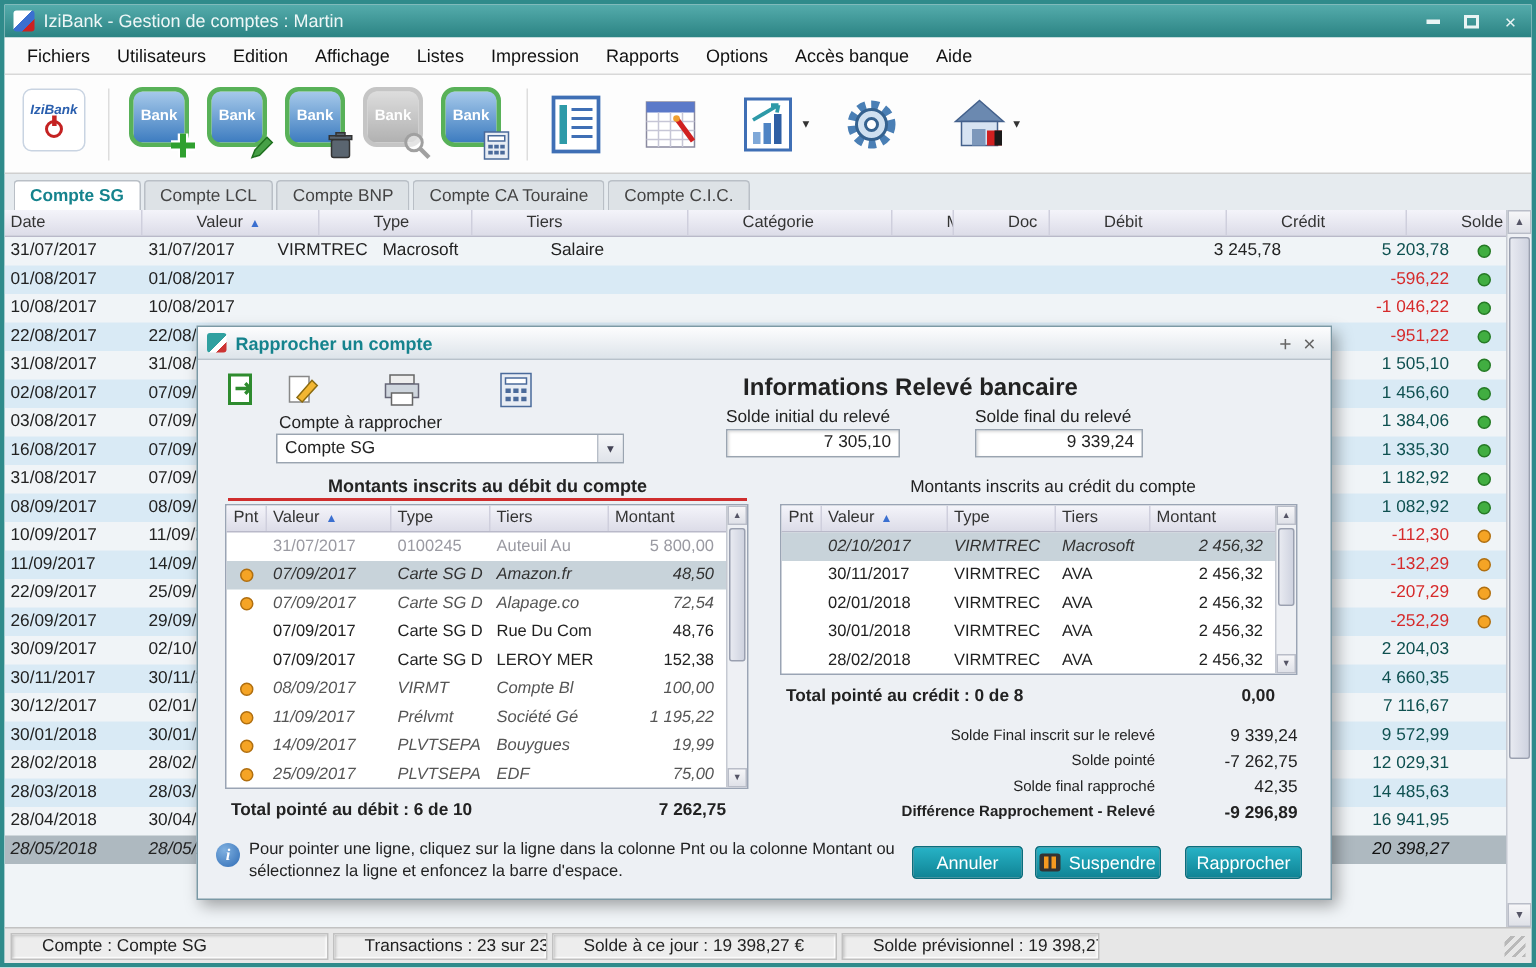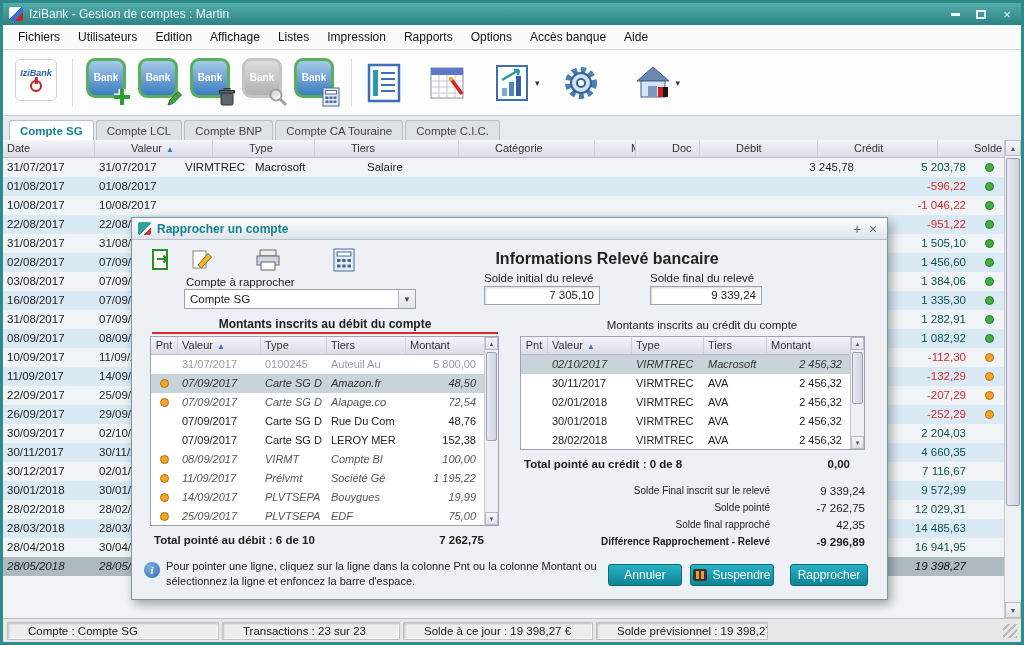--- a/index.html
+++ b/index.html
@@ -430,21 +430,21 @@
           <div class="trow tgrid green">
             <span class="td">31/08/2017</span>
             <span class="td">07/09/2017</span>
             <span class="td"></span>
             <span class="td"></span>
             <span class="td"></span>
             <span class="td"></span>
             <span class="td"></span>
             <span class="td num"></span>
             <span class="td num"></span>
-            <span class="td num c-solde">1 282,91</span>
+            <span class="td num c-solde">1 182,92</span>
             <span class="c-pnt">
               <span class="dot"></span>
             </span>
           </div>
 
           <div class="trow tgrid green">
             <span class="td">08/09/2017</span>
             <span class="td">08/09/2017</span>
             <span class="td"></span>
             <span class="td"></span>
@@ -624,42 +624,42 @@
           <div class="trow tgrid sel">
             <span class="td">28/05/2018</span>
             <span class="td">28/05/2018</span>
             <span class="td">VIRMTREC</span>
             <span class="td">AVA</span>
             <span class="td">Salaire</span>
             <span class="td"></span>
             <span class="td"></span>
             <span class="td num"></span>
             <span class="td num">2 456,32</span>
-            <span class="td num c-solde">19 398,27</span>
+            <span class="td num c-solde">20 398,27</span>
             <span class="c-pnt"></span>
           </div>
 
       </div>
     </div>
     <div class="vscroll">
       <div class="sarrow">
           <span>▲</span>
         </div>
       <div class="strack">
           <div class="sthumb"></div>
         </div>
       <div class="sarrow">
           <span>▼</span>
         </div>
     </div>
   </div>
 
   <div class="statusbar">
     <span class="sseg" style="width:212px;">Compte : Compte SG</span>
-    <span class="sseg" style="width:178px;">Transactions : 23 sur 23</span>
+    <span class="sseg" style="width:143px;">Transactions : 23 sur 23</span>
     <span class="sseg" style="width:190px;">Solde à ce jour : 19 398,27 €</span>
     <span class="sseg" style="width:172px;">Solde prévisionnel : 19 398,27 €</span>
     <span class="grip"></span>
   </div>
 
   <div class="dialog">
     <div class="dlg-title">
       <span class="dlg-ico"></span>
       <span class="dlg-title-text">Rapprocher un compte</span>
       <span class="dlg-btn">+</span>

